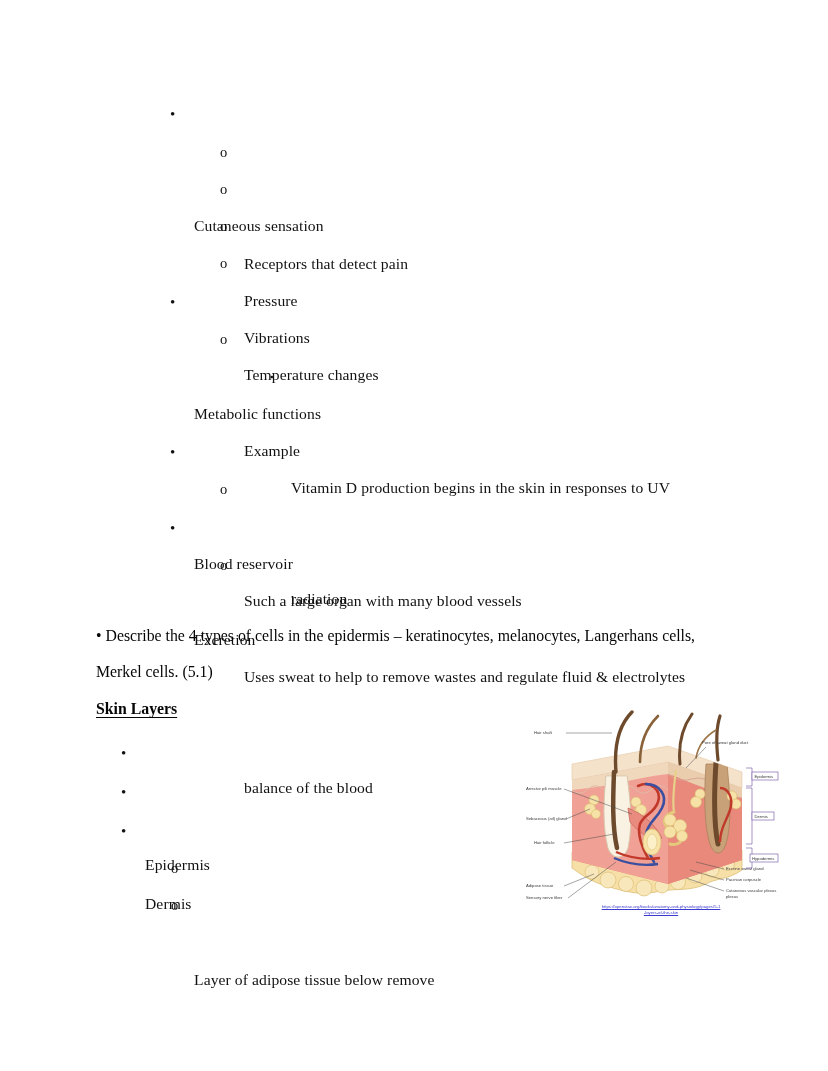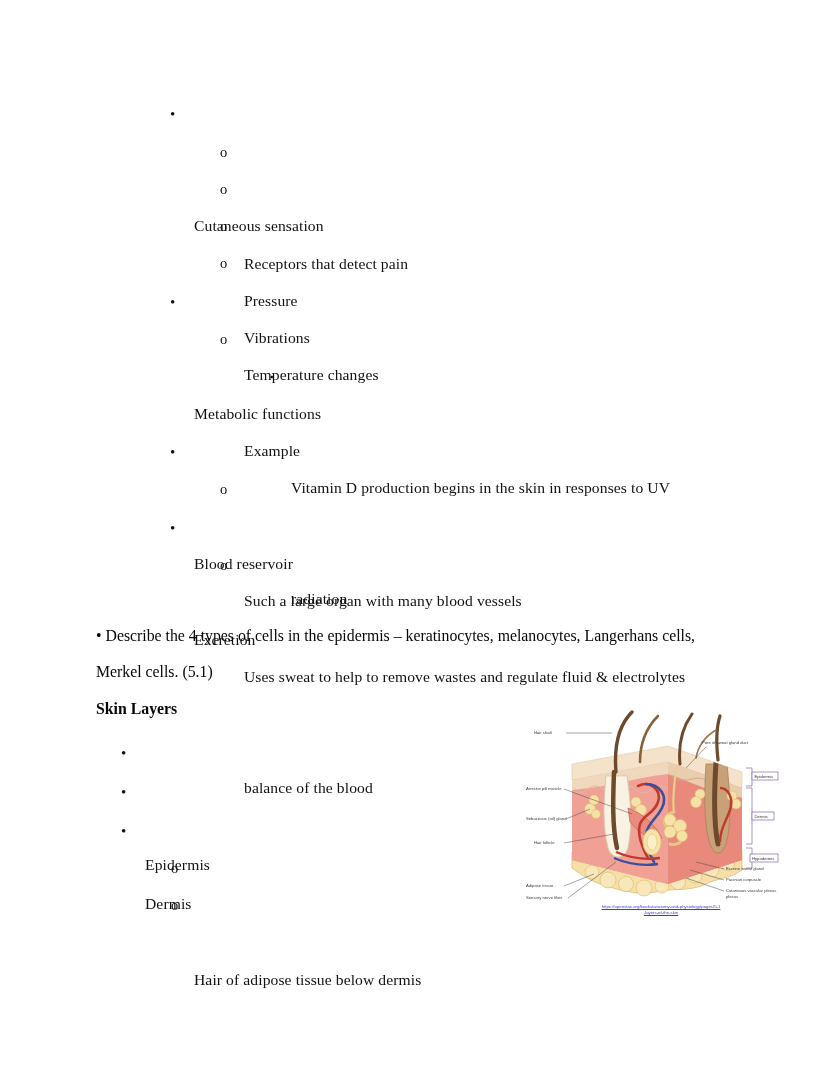--- a/index.html
+++ b/index.html
@@ -75,20 +75,21 @@
     font-weight: normal;
     color: #050505;
   }
   .heading-underlined {
     position: absolute;
     left: 96px;
     top: 696px;
     font-size: 15.8px;
     line-height: 26px;
     font-weight: bold;
+    text-decoration: underline;
     text-underline-offset: 2.5px;
     color: #050505;
   }
 
   
   .figure {
     position: absolute;
     left: 520px;
     top: 702px;
     width: 260px;
@@ -197,21 +198,21 @@
         <span class="marker">•</span>
         <span class="txt">Dermis</span>
       </div>
 
       <div class="li blvl1" style="position:absolute; left:0; top:813px; width:480px;">
         <span class="marker">•</span>
       </div>
 
       <div class="li blvl2" style="position:absolute; left:0; top:850px; width:480px;">
         <span class="marker">o</span>
-        <span class="txt">Hair of adipose tissue below dermis</span>
+        <span class="txt">Layer of adipose tissue below remove</span>
       </div>
 
       <div class="li blvl2" style="position:absolute; left:0; top:887px; width:480px;">
         <span class="marker">o</span>
         
       </div>
 
     </div>
 
     <div class="figure">

